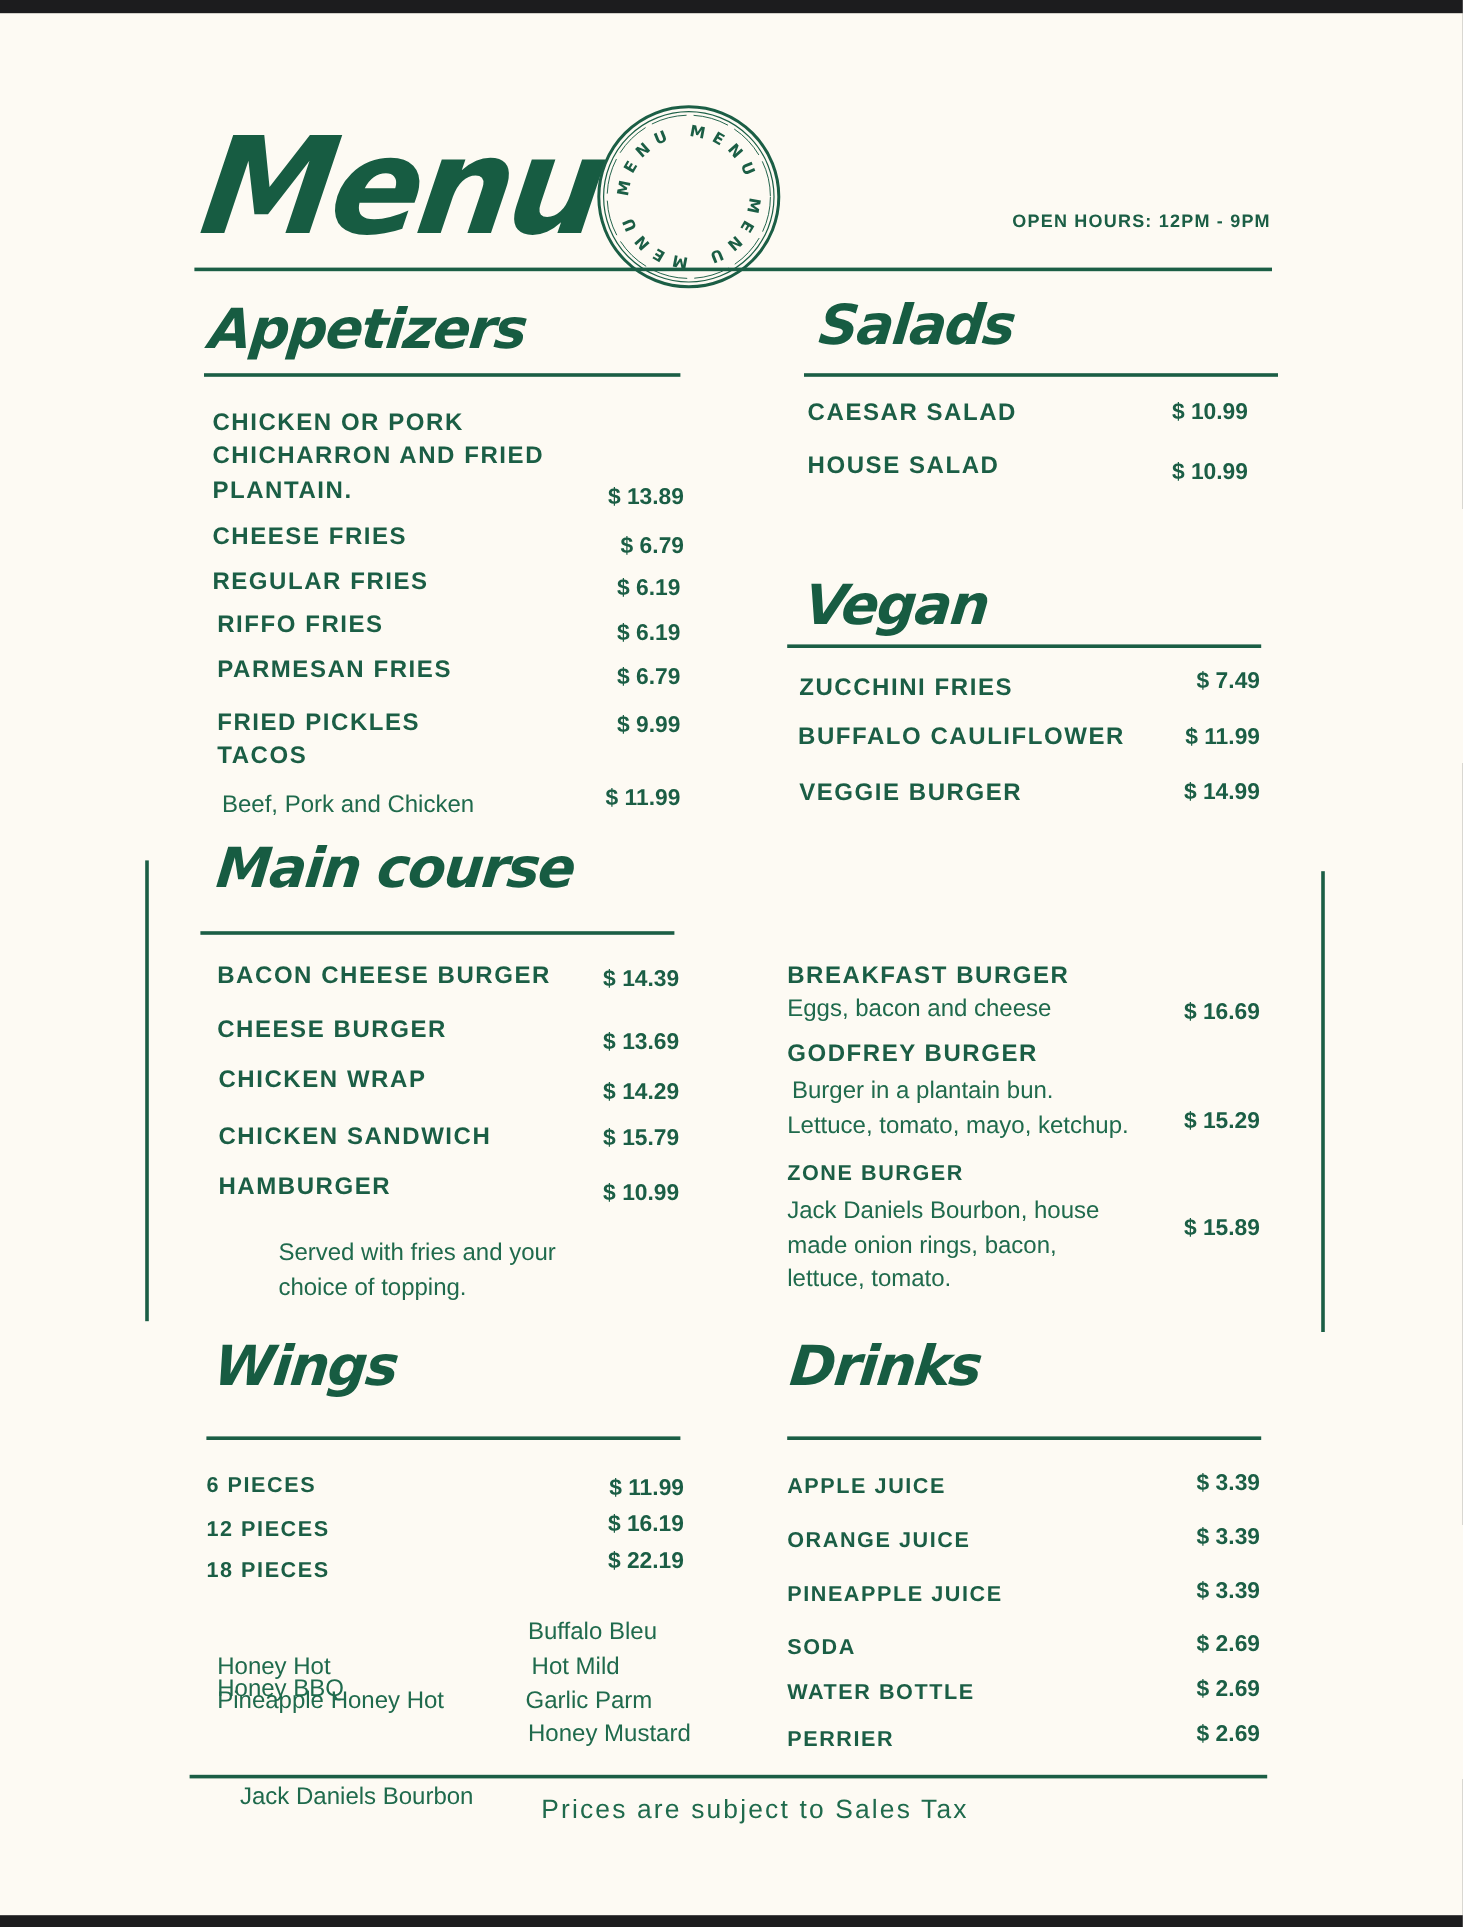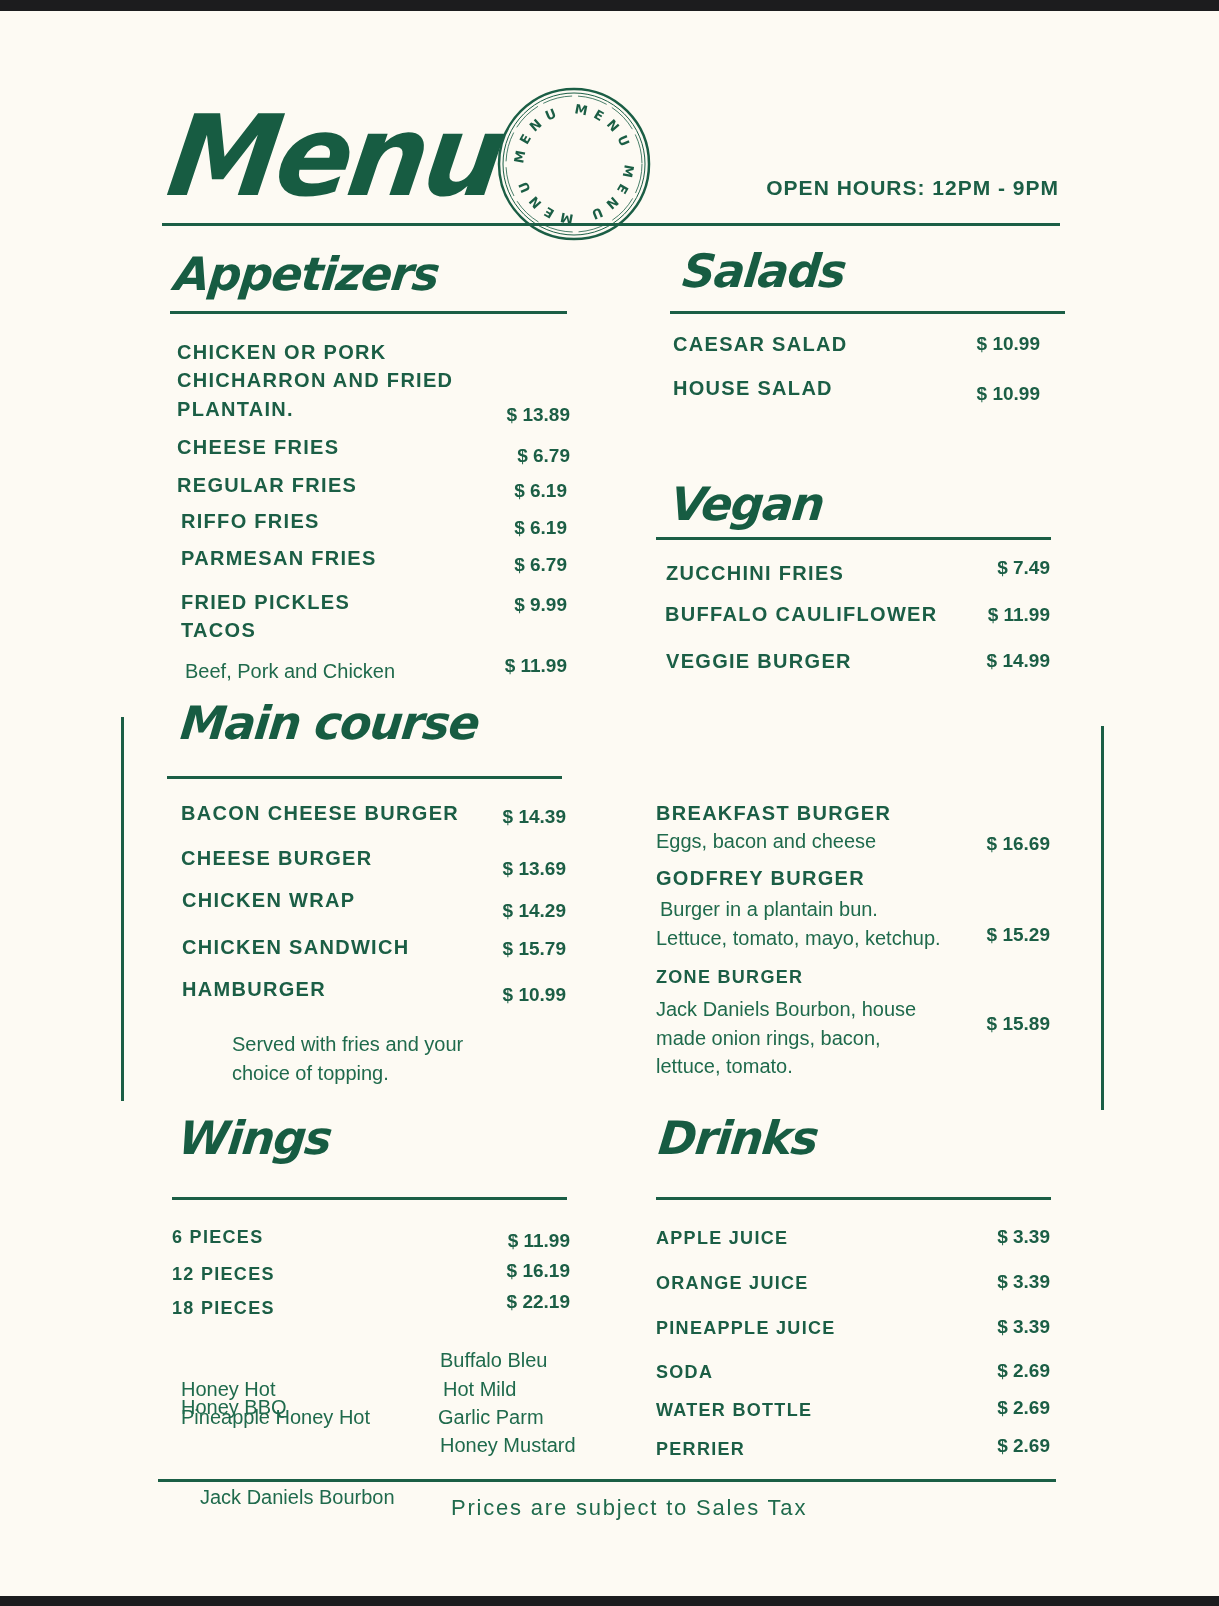--- a/index.html
+++ b/index.html
@@ -34,21 +34,21 @@
     font-size: 19px; color: #1b5e45; white-space: nowrap; text-align: center;
   }
   .desc {
     position: absolute; font-family: "Liberation Sans", sans-serif; font-size: 20px;
     color: #1f6a4c; white-space: nowrap; line-height: 28.5px;
   }
   .header-name {
     font-weight: bold; font-size: 30px; letter-spacing: 1.8px; white-space: nowrap;
   }
   .header-hours {
-    font-weight: bold; font-size: 21px; letter-spacing: 1px; white-space: nowrap;
+    font-weight: bold; font-size: 15px; letter-spacing: 1px; white-space: nowrap;
   }
   .footer-note { font-size: 22px; letter-spacing: 1.8px; color: #1f6a4c; white-space: nowrap; text-align: center; }
 </style>
 </head>
 <body>
 
 <div class="page">
 
   <div class="abs big-title" style="left:170px; top:85px; font-size:112px; line-height:120px;">Menu</div>
 

